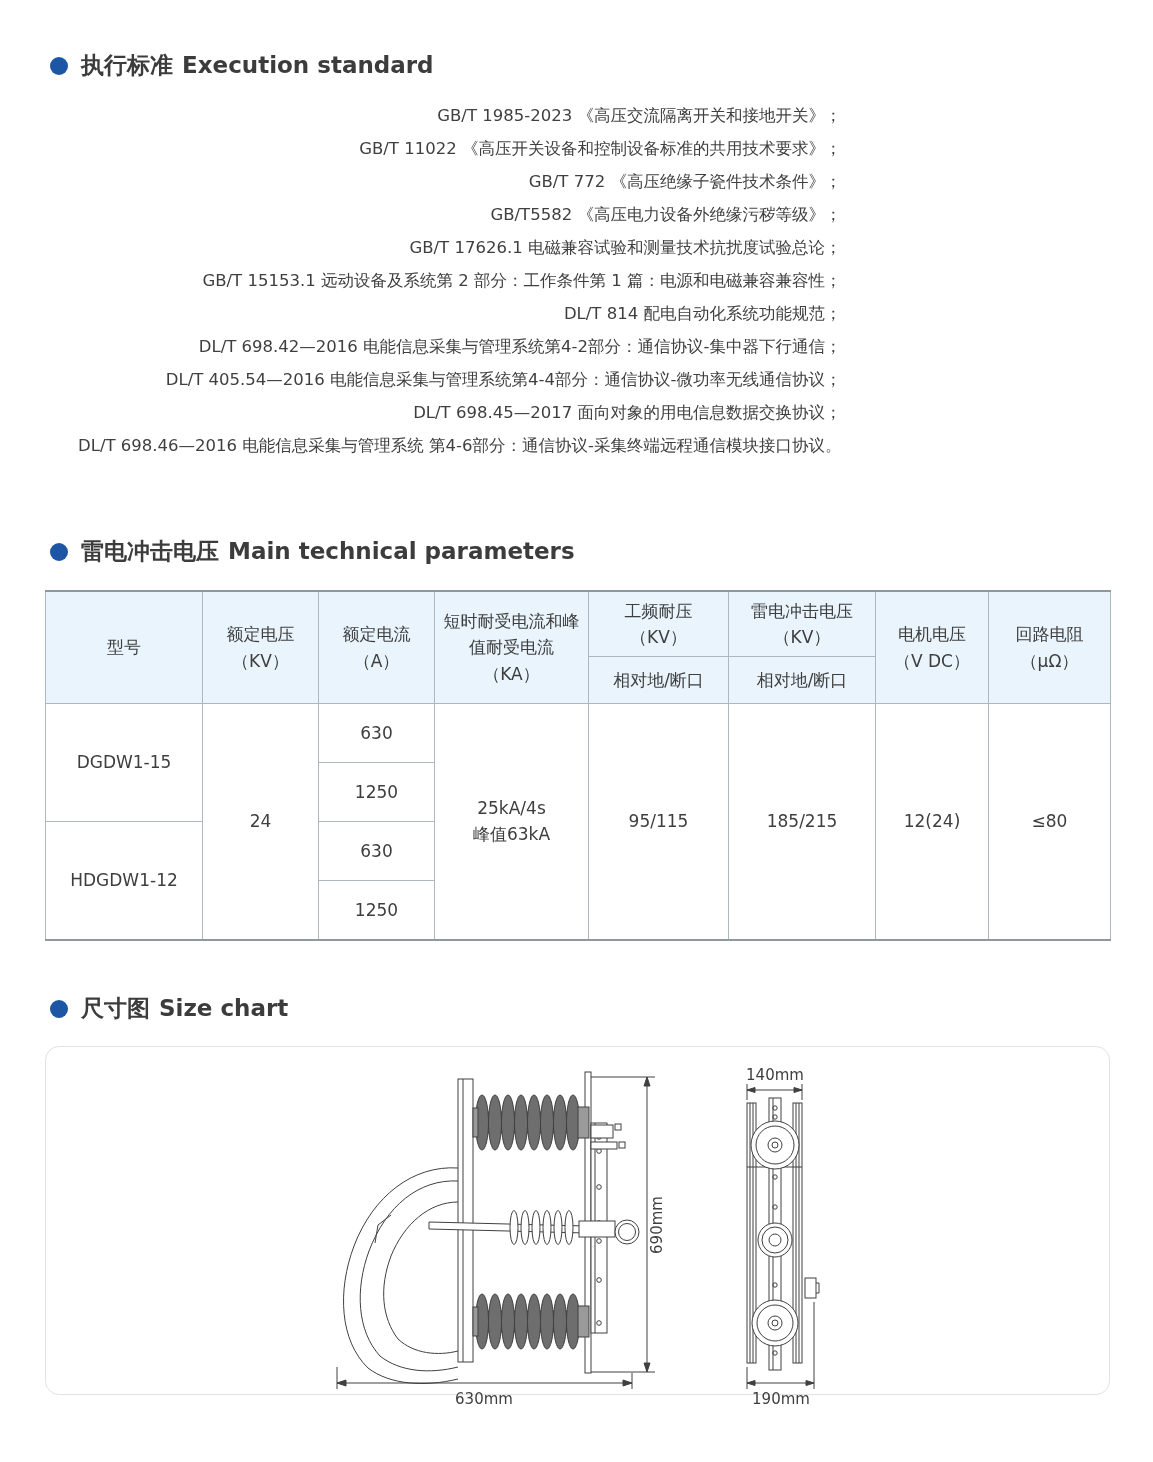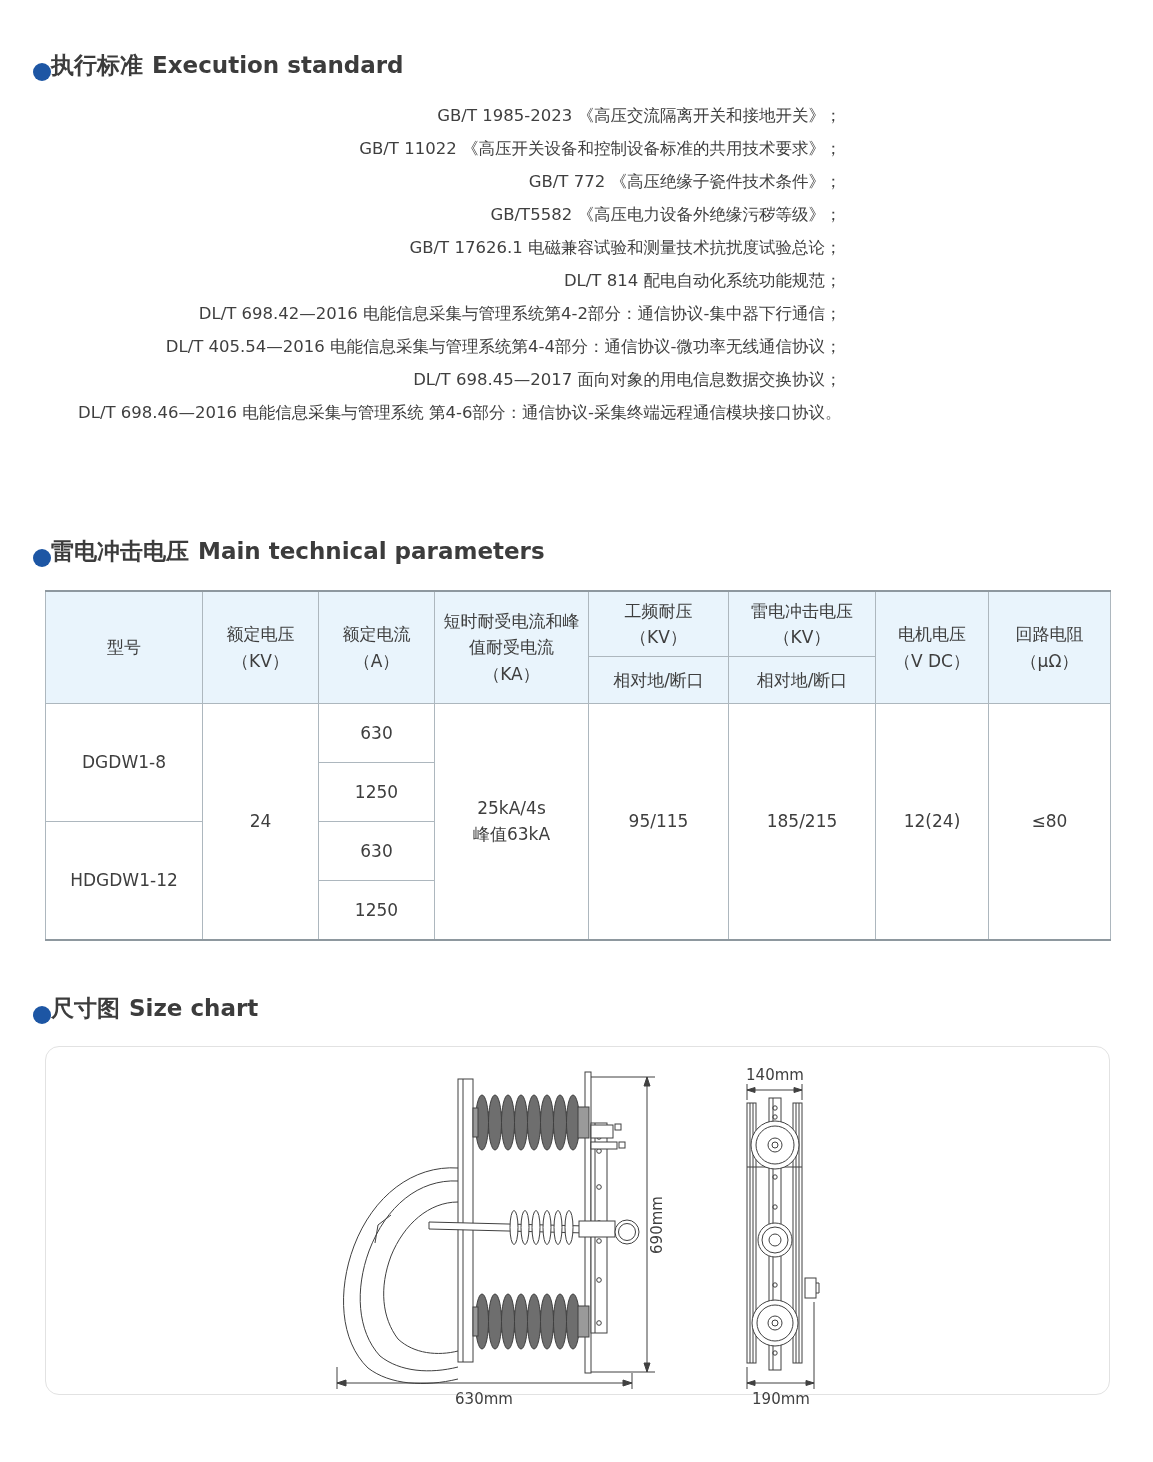--- a/index.html
+++ b/index.html
@@ -1,21 +1,21 @@
 <!DOCTYPE html>
 <html><head>
 <meta charset="utf-8">
 <style>
   html,body{margin:0;padding:0;}
   body{
     width:1153px;height:1462px;position:relative;background:#ffffff;
     font-family:"DejaVu Sans","Liberation Sans",sans-serif;color:#3e3e3e;
     overflow:hidden;
   }
-  .sec-heading{position:absolute;left:33px;display:flex;align-items:flex-end;}
+  .sec-heading{position:absolute;left:50px;display:flex;align-items:center;gap:13px;}
   .sec-heading .dot{width:18px;height:18px;border-radius:50%;background:#1d56a4;flex:0 0 auto;}
   .sec-heading .t{font-size:23px;font-weight:bold;color:#3c3c3c;white-space:nowrap;}
   .sec-heading .t .en{margin-left:9px;}
 
   .standards{position:absolute;left:78px;top:99px;margin:0;padding:0;list-style:none;text-align:right;}
   .standards li{height:33px;line-height:33px;font-size:16.5px;color:#3f3f3f;white-space:nowrap;}
 
   .param-table{
     position:absolute;left:45px;top:590px;width:1065px;
     border-collapse:collapse;table-layout:fixed;
@@ -54,20 +54,21 @@
   <span class="dot"></span>
   <span class="t"><span>执行标准</span><span class="en">Execution standard</span></span>
 </div>
 
 <ul class="standards">
   <li>GB/T 1985-2023 《高压交流隔离开关和接地开关》；</li>
   <li>GB/T 11022 《高压开关设备和控制设备标准的共用技术要求》；</li>
   <li>GB/T 772 《高压绝缘子瓷件技术条件》；</li>
   <li>GB/T5582 《高压电力设备外绝缘污秽等级》；</li>
   <li>GB/T 17626.1 电磁兼容试验和测量技术抗扰度试验总论；</li>
+  <li>GB/T 15153.1 远动设备及系统第 2 部分：工作条件第 1 篇：电源和电磁兼容兼容性；</li>
   <li>DL/T 814 配电自动化系统功能规范；</li>
   <li>DL/T 698.42—2016 电能信息采集与管理系统第4-2部分：通信协议-集中器下行通信；</li>
   <li>DL/T 405.54—2016 电能信息采集与管理系统第4-4部分：通信协议-微功率无线通信协议；</li>
   <li>DL/T 698.45—2017 面向对象的用电信息数据交换协议；</li>
   <li>DL/T 698.46—2016 电能信息采集与管理系统 第4-6部分：通信协议-采集终端远程通信模块接口协议。</li>
 </ul>
 
 <div class="sec-heading" style="top:536px;">
   <span class="dot"></span>
   <span class="t"><span>雷电冲击电压</span><span class="en">Main technical parameters</span></span>
@@ -103,21 +104,21 @@
       <th rowspan="2">回路电阻
 （μΩ）</th>
     </tr>
     <tr class="h2">
       <th>相对地/断口</th>
       <th>相对地/断口</th>
     </tr>
   </thead>
   <tbody>
     <tr>
-      <td rowspan="2">DGDW1-8</td>
+      <td rowspan="2">DGDW1-15</td>
       <td rowspan="4">24</td>
       <td>630</td>
       <td rowspan="4">25kA/4s
 峰值63kA</td>
       <td rowspan="4">95/115</td>
       <td rowspan="4">185/215</td>
       <td rowspan="4">12(24)</td>
       <td rowspan="4">≤80</td>
     </tr>
     <tr>

